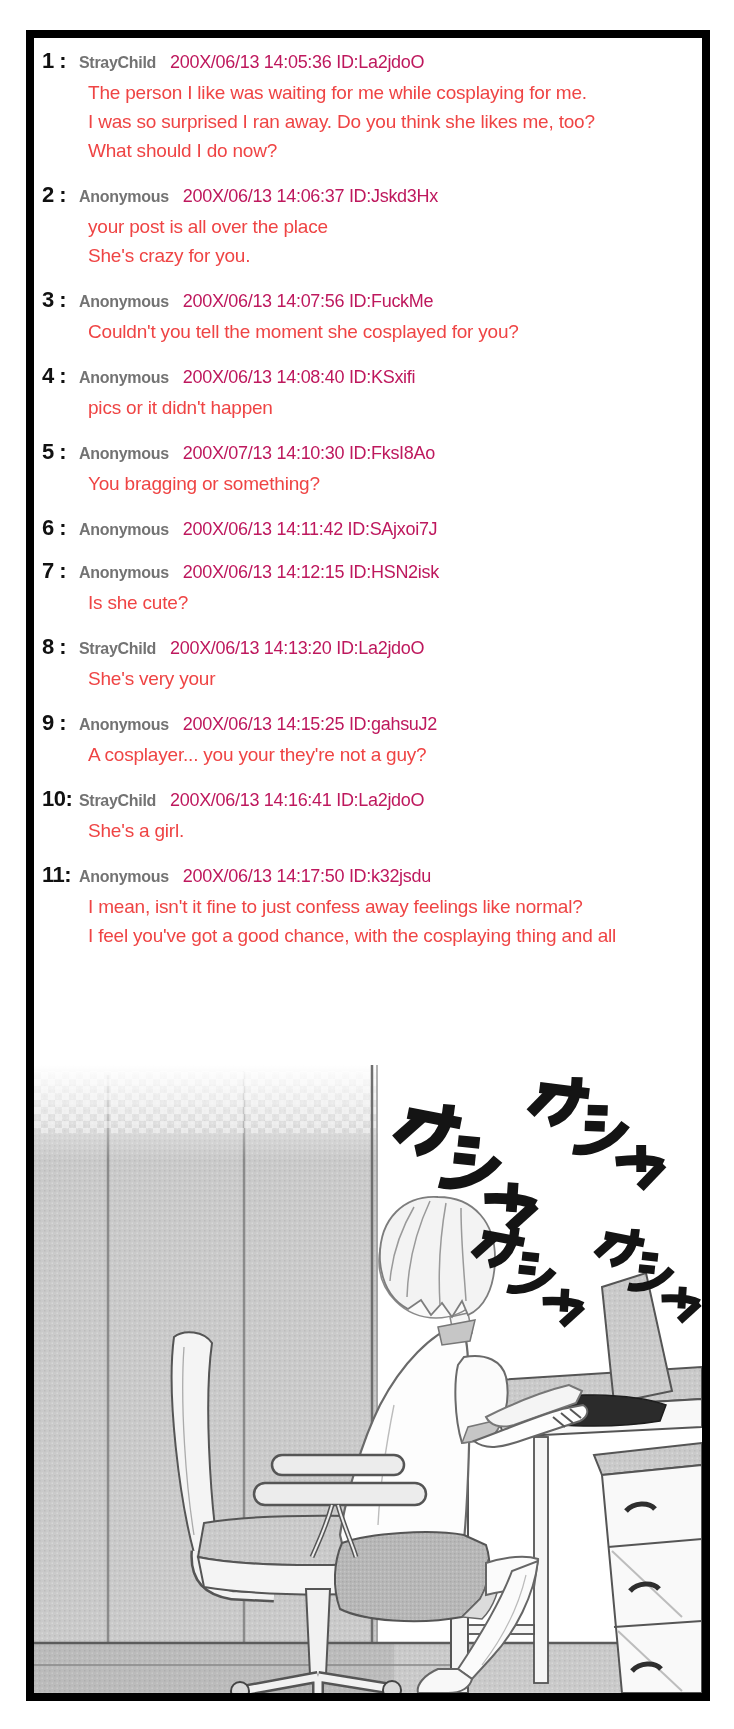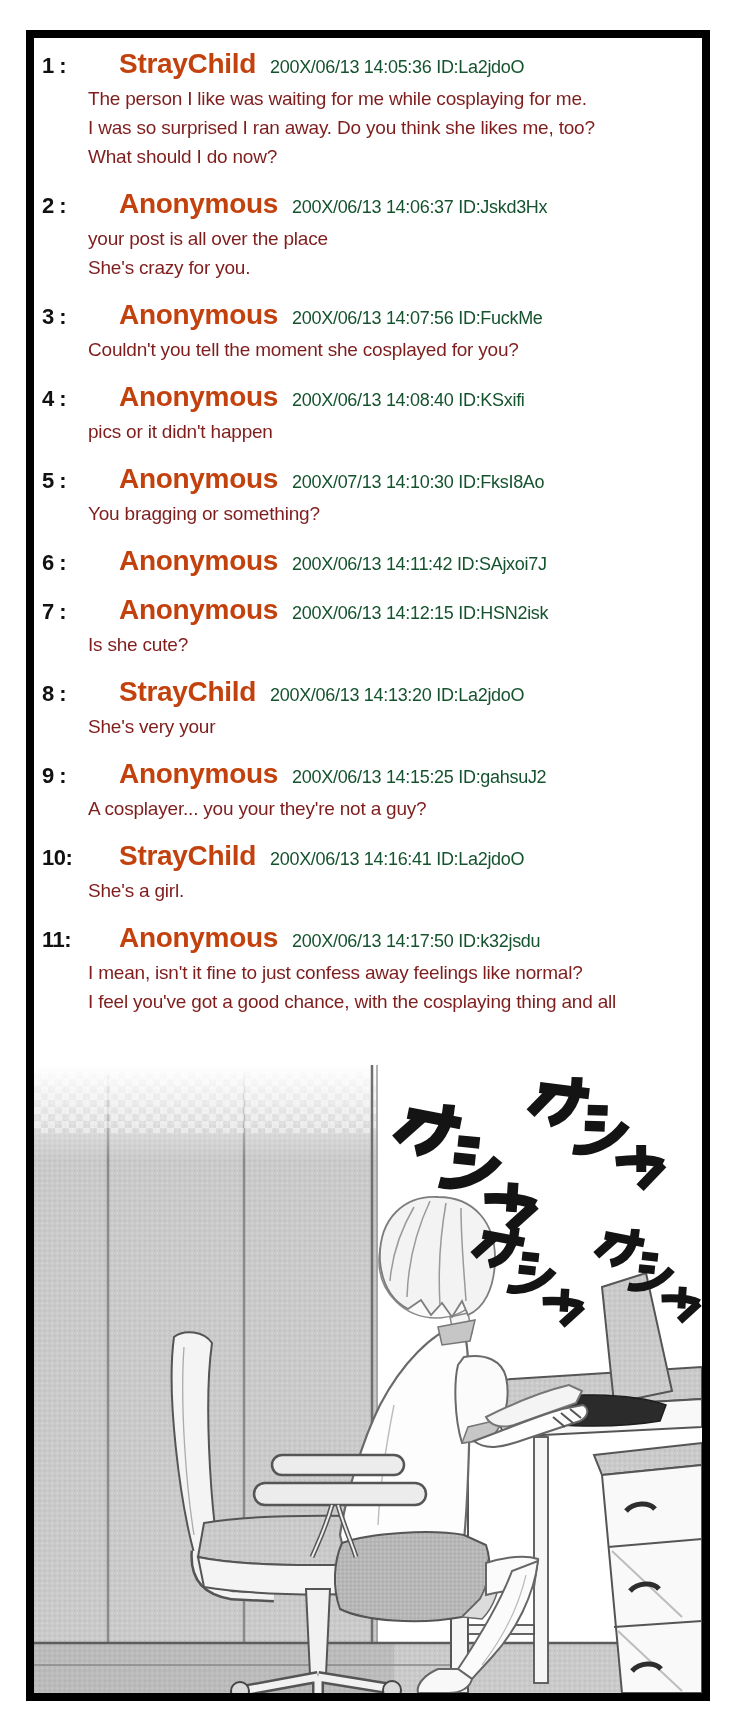--- a/index.html
+++ b/index.html
@@ -4,24 +4,24 @@
 <style>
   html,body{margin:0;padding:0;background:#ffffff;}
   .canvas{position:relative;width:734px;height:1729px;background:#fff;overflow:hidden;
           font-family:"Liberation Sans","DejaVu Sans",sans-serif;}
   .frame{position:absolute;left:26px;top:30px;width:684px;height:1671px;
          border:8px solid #000;background:#fff;box-sizing:border-box;}
   .posts{position:absolute;left:0;top:0;width:668px;padding:10px 0 0 8px;box-sizing:border-box;}
   .post{margin-bottom:17px;}
   .ph{display:flex;align-items:baseline;white-space:pre;}
   .pn{font-weight:700;font-size:22px;color:#111;min-width:37px;letter-spacing:-0.5px;}
-  .pa{font-weight:700;font-size:28px;color:#c2410c;margin-right:14px;letter-spacing:-0.3px;margin-left:40px;}
-  .pm{font-size:18px;color:#14532d;letter-spacing:-0.3px;}
+  .pa{font-weight:700;font-size:16px;color:#737373;margin-right:14px;letter-spacing:-0.3px;}
+  .pm{font-size:18px;color:#be185d;letter-spacing:-0.3px;}
   .pb{padding-left:46px;margin-top:4px;}
-  .pb div{font-size:19px;line-height:29px;color:#7f1d1d;letter-spacing:-0.2px;}
+  .pb div{font-size:19px;line-height:29px;color:#ef4444;letter-spacing:-0.2px;}
   .panel{position:absolute;left:0;bottom:0;width:668px;height:628px;}
   svg{display:block;}
 </style>
 </head>
 <body>
 
 <div class="canvas">
   <div class="frame">
 
     <div class="posts">

